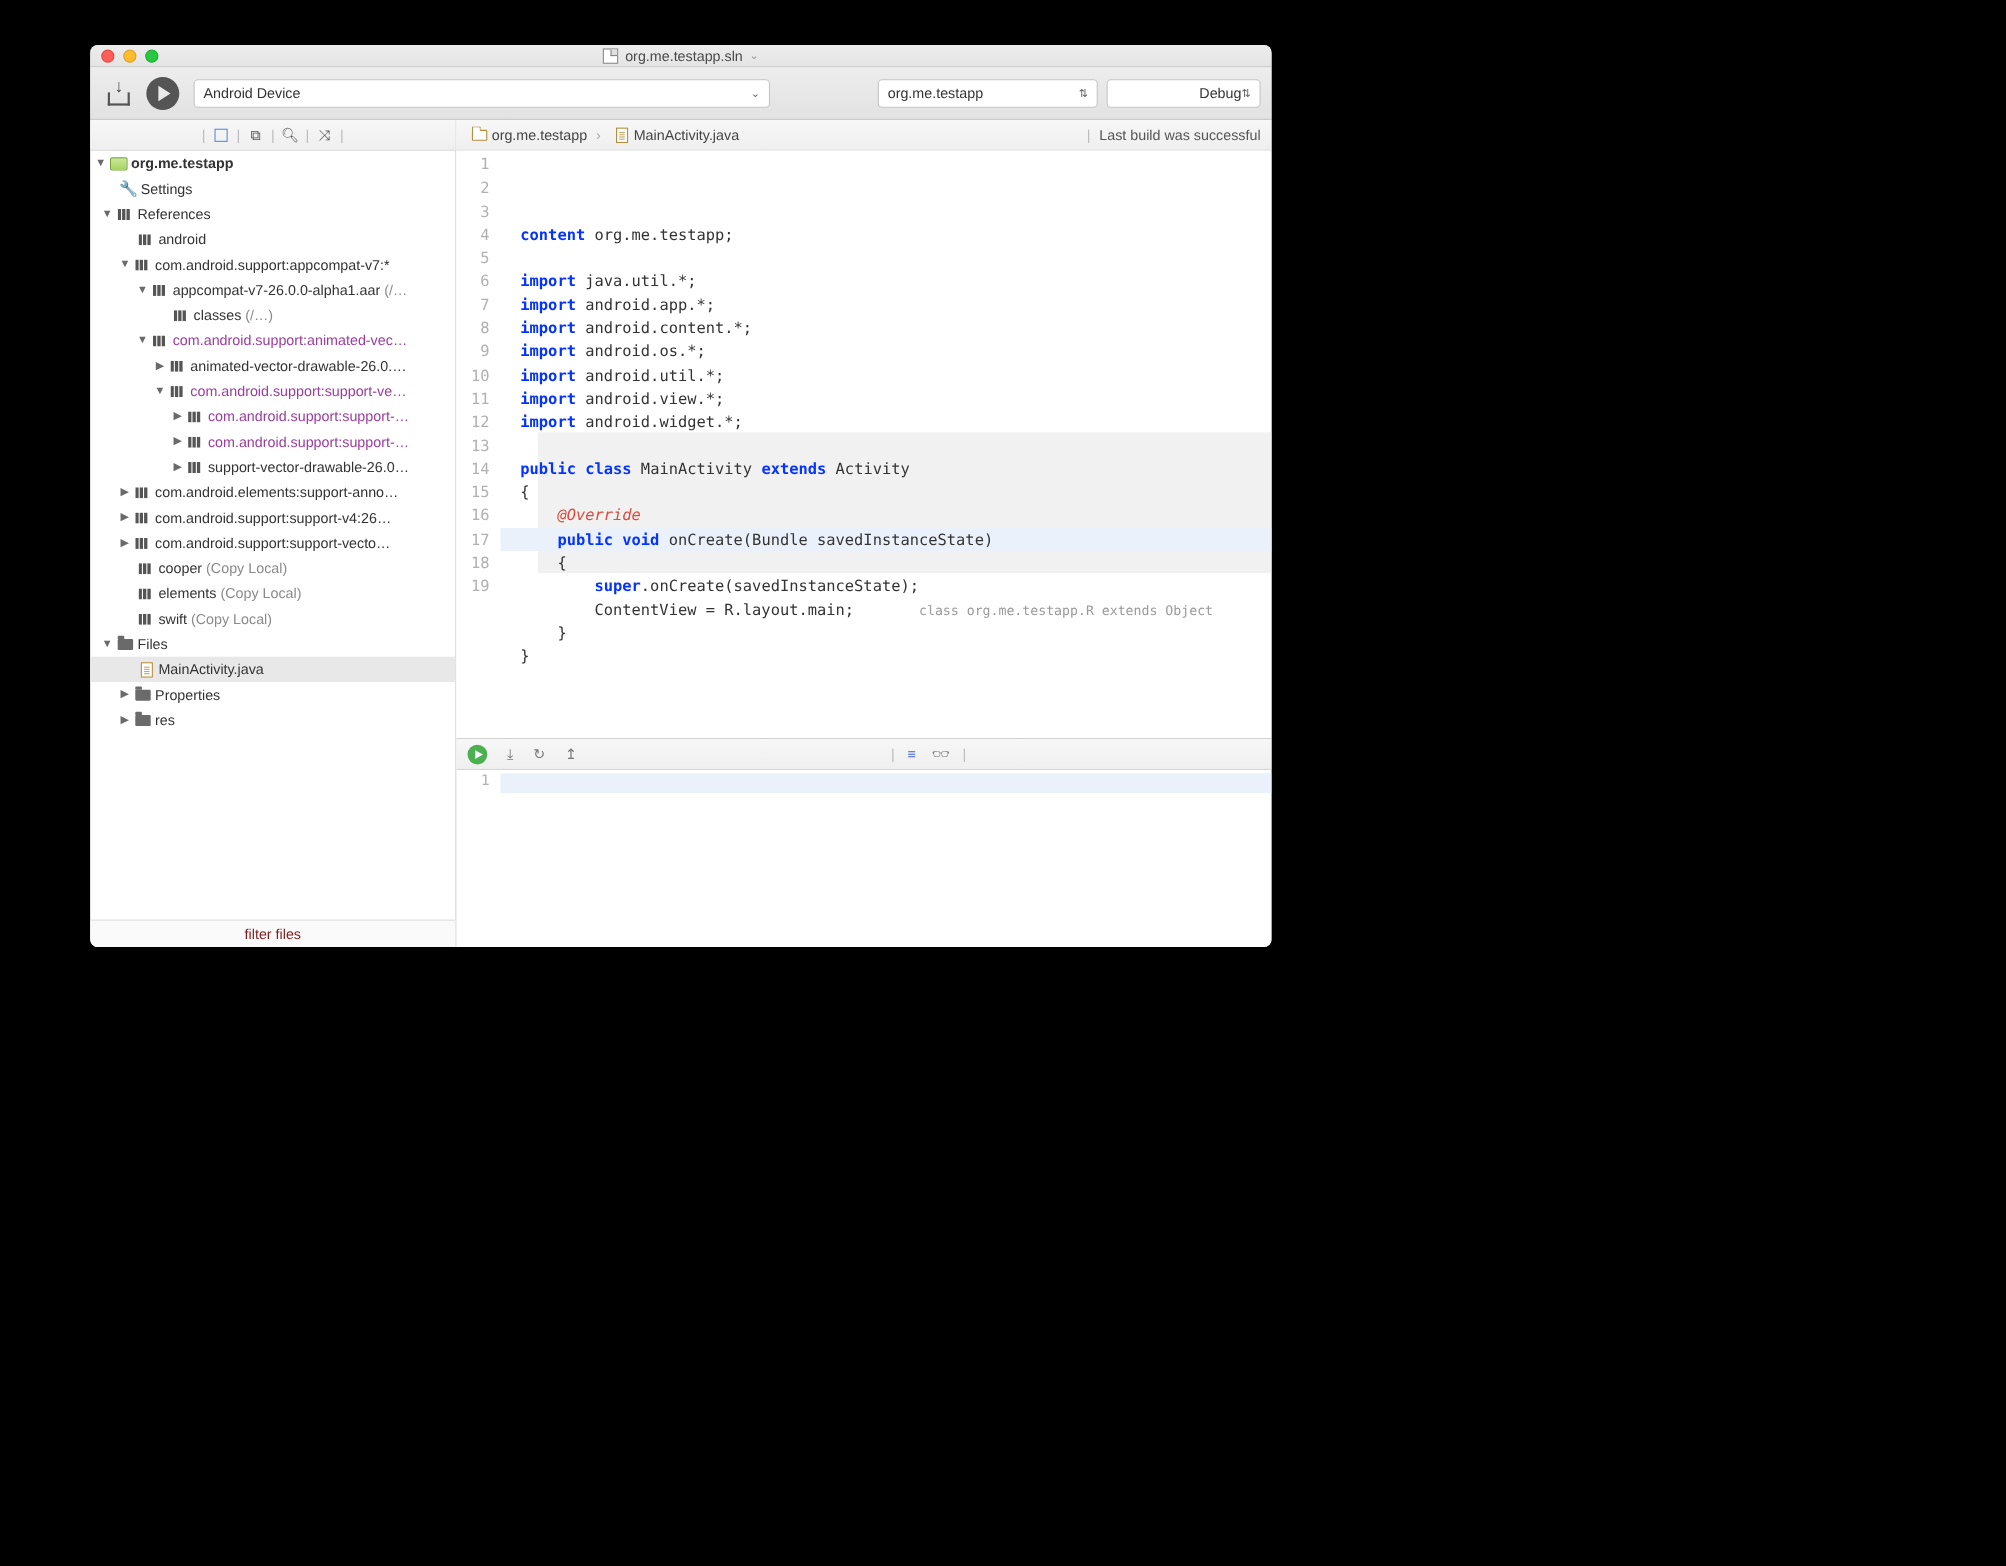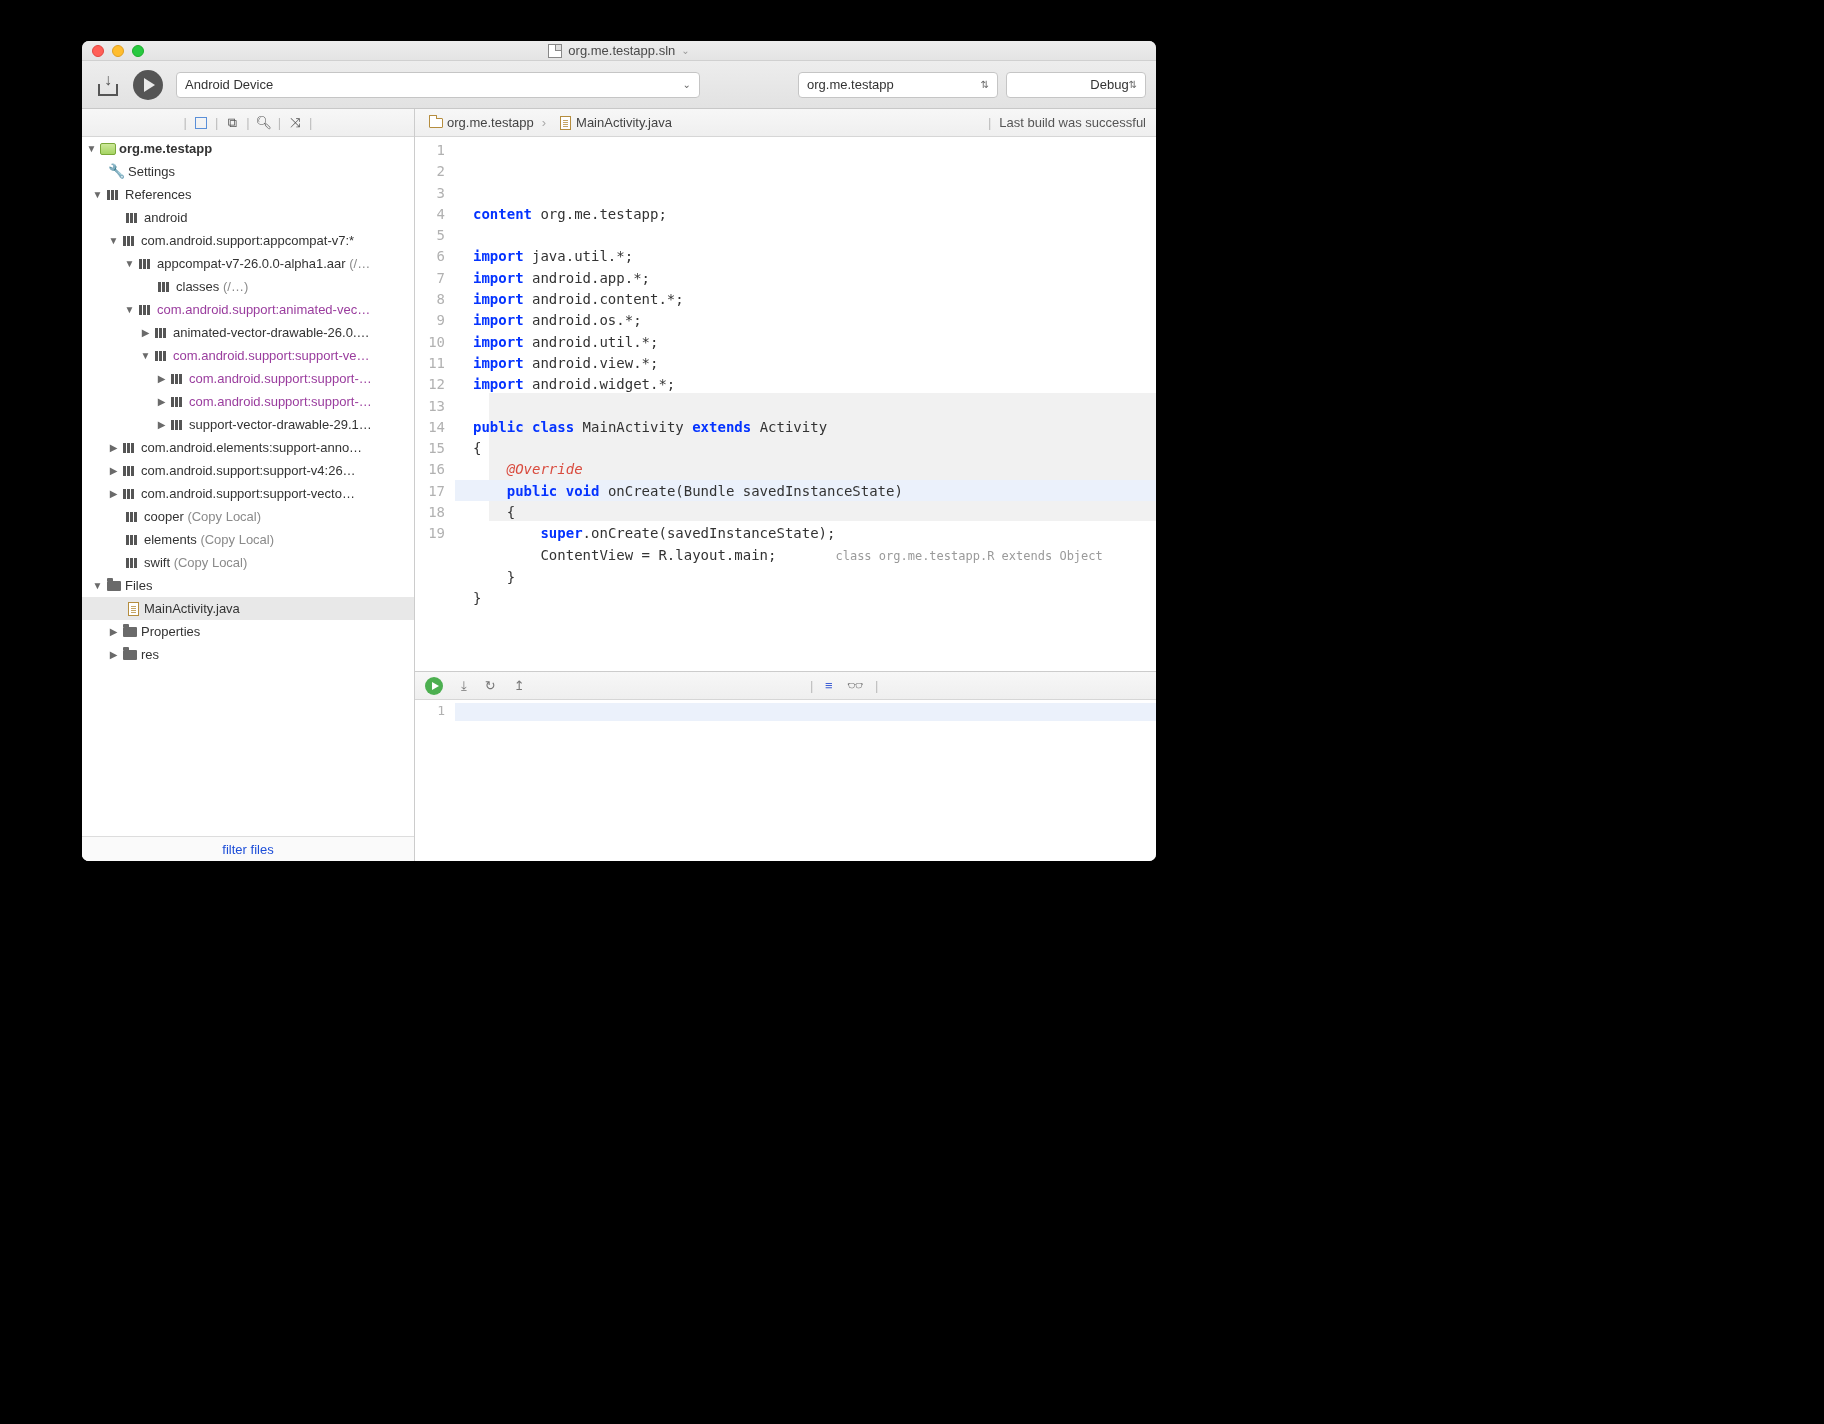--- a/index.html
+++ b/index.html
@@ -90,21 +90,21 @@
 .lib-ico svg{display:block;}
 .purple-txt{color:#9a3d9e;}
 .folder-solid{width:14px;height:10px;background:#6a6a6a;display:inline-block;border-radius:1px;position:relative;}
 .folder-solid:before{content:"";position:absolute;top:-3px;left:0;width:6px;height:3px;background:#6a6a6a;border-radius:1px 1px 0 0;}
 .folder-outline{width:14px;height:10px;border:1.5px solid #b58d3e;display:inline-block;border-radius:1px;position:relative;background:#fff;}
 .folder-outline:before{content:"";position:absolute;top:-4px;left:-1.5px;width:6px;height:3px;border:1.5px solid #b58d3e;border-bottom:none;background:#fff;border-radius:1px 1px 0 0;}
 .proj-ico{width:16px;height:12px;background:linear-gradient(#cde89a,#a5d462);border:1px solid #7aa838;display:inline-block;border-radius:2px;position:relative;}
 .file-ico{width:11px;height:14px;border:1px solid #b58d3e;background:#fff;display:inline-block;position:relative;}
 .file-ico:before{content:"";position:absolute;top:3px;left:2px;right:2px;height:1px;background:#c5a565;box-shadow:0 2px 0 #c5a565,0 4px 0 #c5a565,0 6px 0 #c5a565;}
 .wrench{font-size:14px;color:#444;}
-.filter{height:25px;border-top:1px solid #ddd;text-align:center;color:#1d4ed8;font-size:13px;line-height:25px;background:#fafafa;}
+.filter{height:25px;border-top:1px solid #ddd;text-align:center;color:#7f1d1d;font-size:13px;line-height:25px;background:#fafafa;}
 
 .main { flex:1; display:flex;flex-direction:column;background:#fff;}
 .crumbs{height:28px;border-bottom:1px solid #d6d6d6;background:linear-gradient(#f7f7f7,#efefef);display:flex;align-items:center;padding:0 10px;font-size:13px;color:#444;}
 .crumbs .sep{color:#aaa;margin:0 8px;}
 .crumbs .status{margin-left:auto;color:#555;}
 .crumbs .bar{color:#bbb;margin-right:8px;}
 
 .editor{flex:1;display:flex;overflow:hidden;font-family:Menlo,Consolas,monospace;font-size:14px;background:#fff;}
 .gutter{width:40px;background:#fff;color:#b1b1b1;text-align:right;padding:3px 10px 0 0;line-height:21.3px;border-right:0px solid #eee;}
 .code{flex:1;padding:3px 0 0 18px;line-height:21.3px;white-space:pre;position:relative;}
@@ -330,21 +330,21 @@
             <span class="tw c"></span>
             <span class="nicon">
               <span class="lib-ico">
                 <svg width="14" height="10">
                   <rect x="0" y="0" width="3" height="10" fill="#555"></rect>
                   <rect x="4" y="0" width="3" height="10" fill="#555"></rect>
                   <rect x="8" y="0" width="3" height="10" fill="#555"></rect>
                 </svg>
               </span>
             </span>
-            <span>support-vector-drawable-29.1…</span>
+            <span>support-vector-drawable-26.0…</span>
           </div>
         <div class="row">
             <span class="ind" style="width:26px"></span>
             <span class="tw c"></span>
             <span class="nicon">
               <span class="lib-ico">
                 <svg width="14" height="10">
                   <rect x="0" y="0" width="3" height="10" fill="#555"></rect>
                   <rect x="4" y="0" width="3" height="10" fill="#555"></rect>
                   <rect x="8" y="0" width="3" height="10" fill="#555"></rect>

